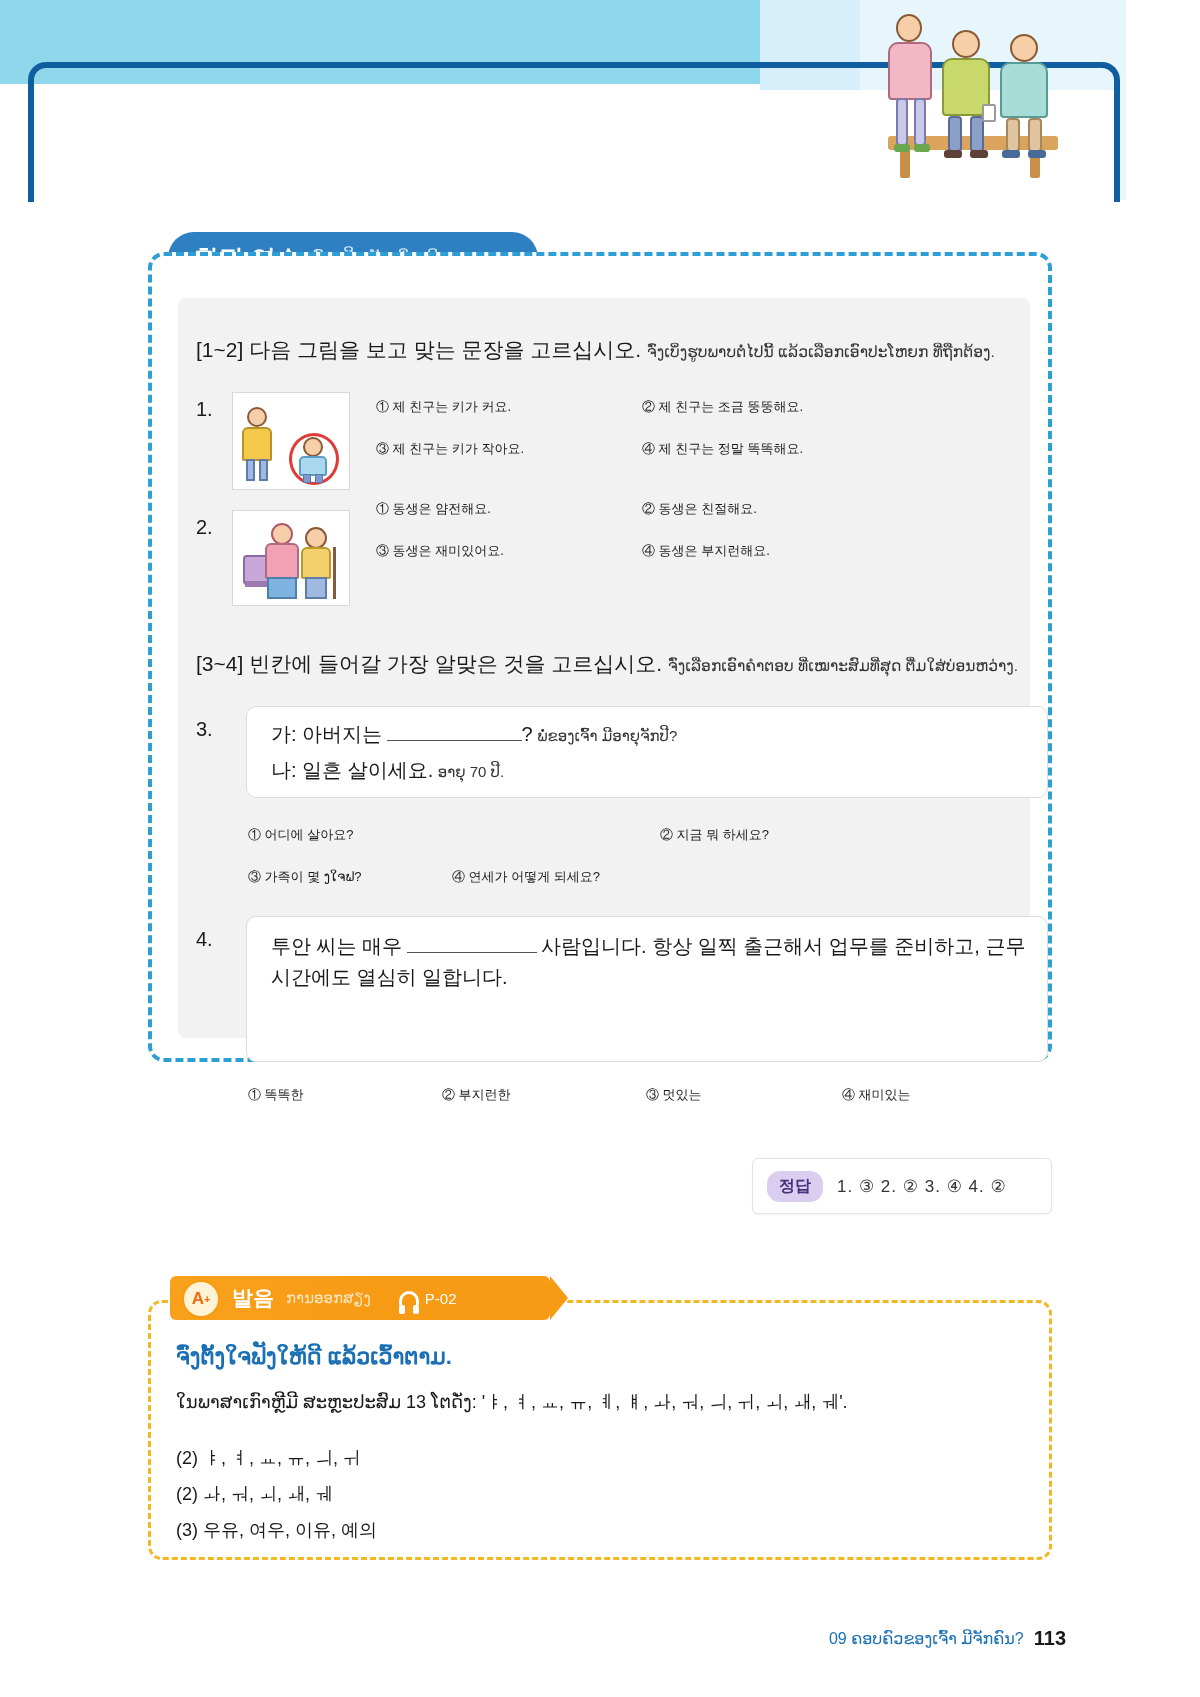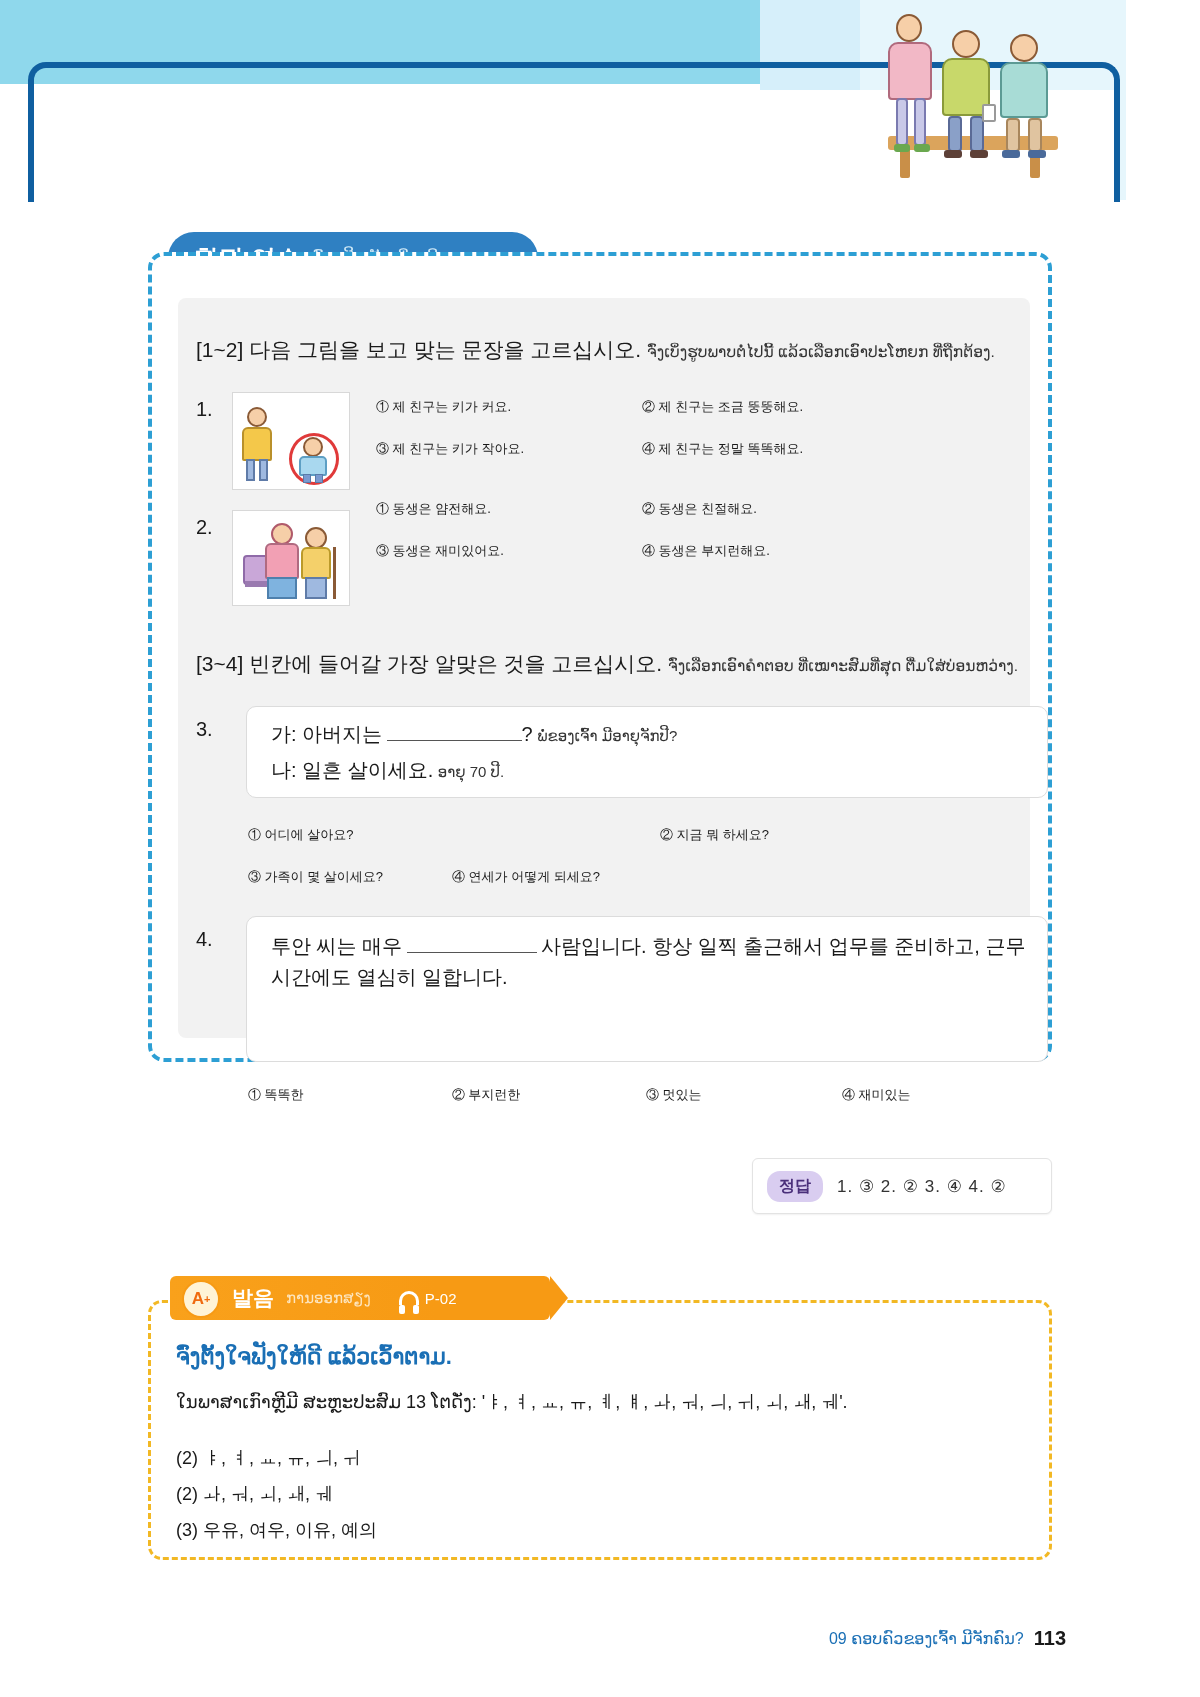--- a/index.html
+++ b/index.html
@@ -277,33 +277,33 @@
     <span class="underline-blank"></span><span class="bq-ko">?</span>
     <span class="bq-lo">ພໍ່ຂອງເຈົ້າ ມີອາຍຸຈັກປີ?</span>
   </div>
   <div style="position:absolute; left:24px; top:50px;">
     <span class="bq-ko">나: 일흔 살이세요.</span>
     <span class="bq-lo">ອາຍຸ 70 ປີ.</span>
   </div>
 </div>
 <div class="choice" style="left:248px; top:826px;">① 어디에 살아요?</div>
 <div class="choice" style="left:660px; top:826px;">② 지금 뭐 하세요?</div>
-<div class="choice" style="left:248px; top:868px;">③ 가족이 몇 살이세요?</div>
+<div class="choice" style="left:248px; top:868px;">③ 가족이 몇 ງໃຈຟ?</div>
 <div class="choice" style="left:452px; top:868px;">④ 연세가 어떻게 되세요?</div>
 
 <div class="num" style="left:196px; top:928px;">4.</div>
 <div class="blank-box" style="left:246px; top:916px; width:802px; height:146px;">
   <div style="position:absolute; left:24px; top:14px; width:760px; line-height:1.55;">
     <span class="bq-ko">투안 씨는 매우</span>
     <span class="underline-blank short"></span>
     <span class="bq-ko">사람입니다. 항상 일찍 출근해서 업무를 준비하고, 근무 시간에도 열심히 일합니다.</span>
   </div>
 </div>
 <div class="choice" style="left:248px; top:1086px;">① 똑똑한</div>
-<div class="choice" style="left:452px; top:1086px;font-family:Liberation Serif, serif;">② 부지런한</div>
+<div class="choice" style="left:442px; top:1086px;">② 부지런한</div>
 <div class="choice" style="left:646px; top:1086px;">③ 멋있는</div>
 <div class="choice" style="left:842px; top:1086px;">④ 재미있는</div>
 
 <div class="answer-strip" style="top:1158px;">
   <span class="answer-badge">정답</span>
   <span class="answer-text">1. ③   2. ②   3. ④   4. ②</span>
 </div>
 
 <div class="pron-box" style="top:1300px;"></div>
 <div class="pron-tab" style="top:1276px;">

